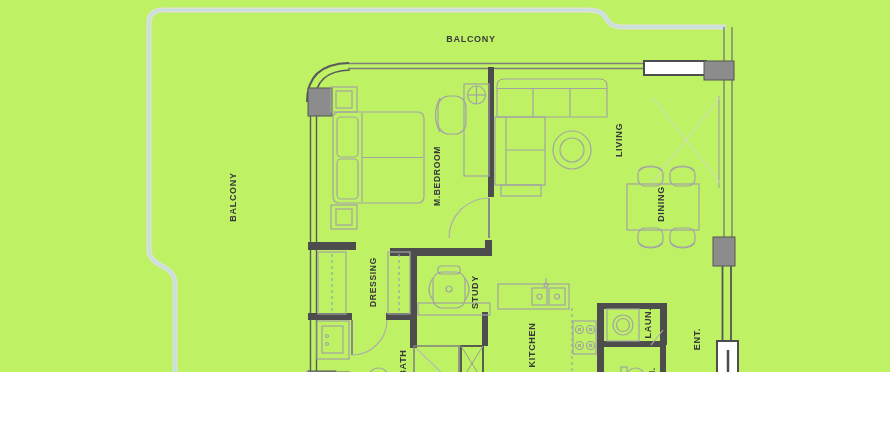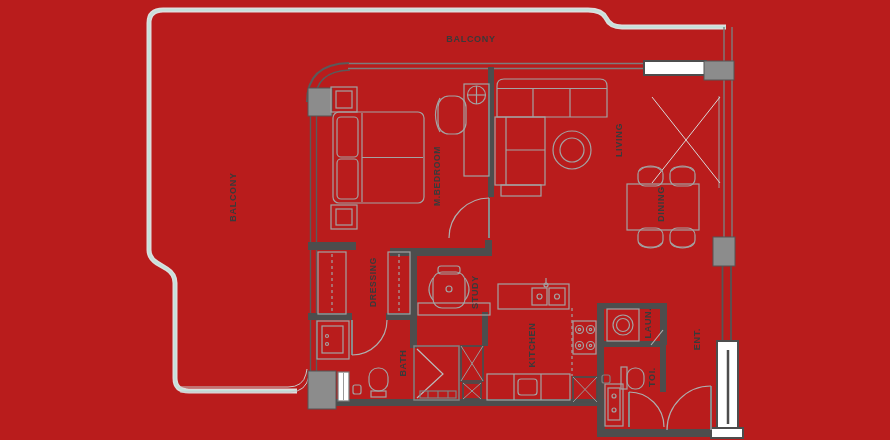--- a/index.html
+++ b/index.html
@@ -1,16 +1,16 @@
 <!DOCTYPE html>
 <html><head>
 <meta charset="utf-8">
 <style>
   html,body{margin:0;padding:0;background:#ffffff;}
-  #stage{position:relative;width:890px;height:440px;background:#b91c1c;overflow:hidden;
+  #stage{position:relative;width:890px;height:372px;background:#bef264;overflow:hidden;
          font-family:"Liberation Sans", sans-serif;}
   svg{display:block;}
   .room-label{font-family:"Liberation Sans", sans-serif;font-size:9px;font-weight:bold;
               fill:#3a3a3a;letter-spacing:0.7px;}
   .room-label.small{font-size:8.5px;}
 </style>
 </head>
 <body>
 
 <div id="stage">

